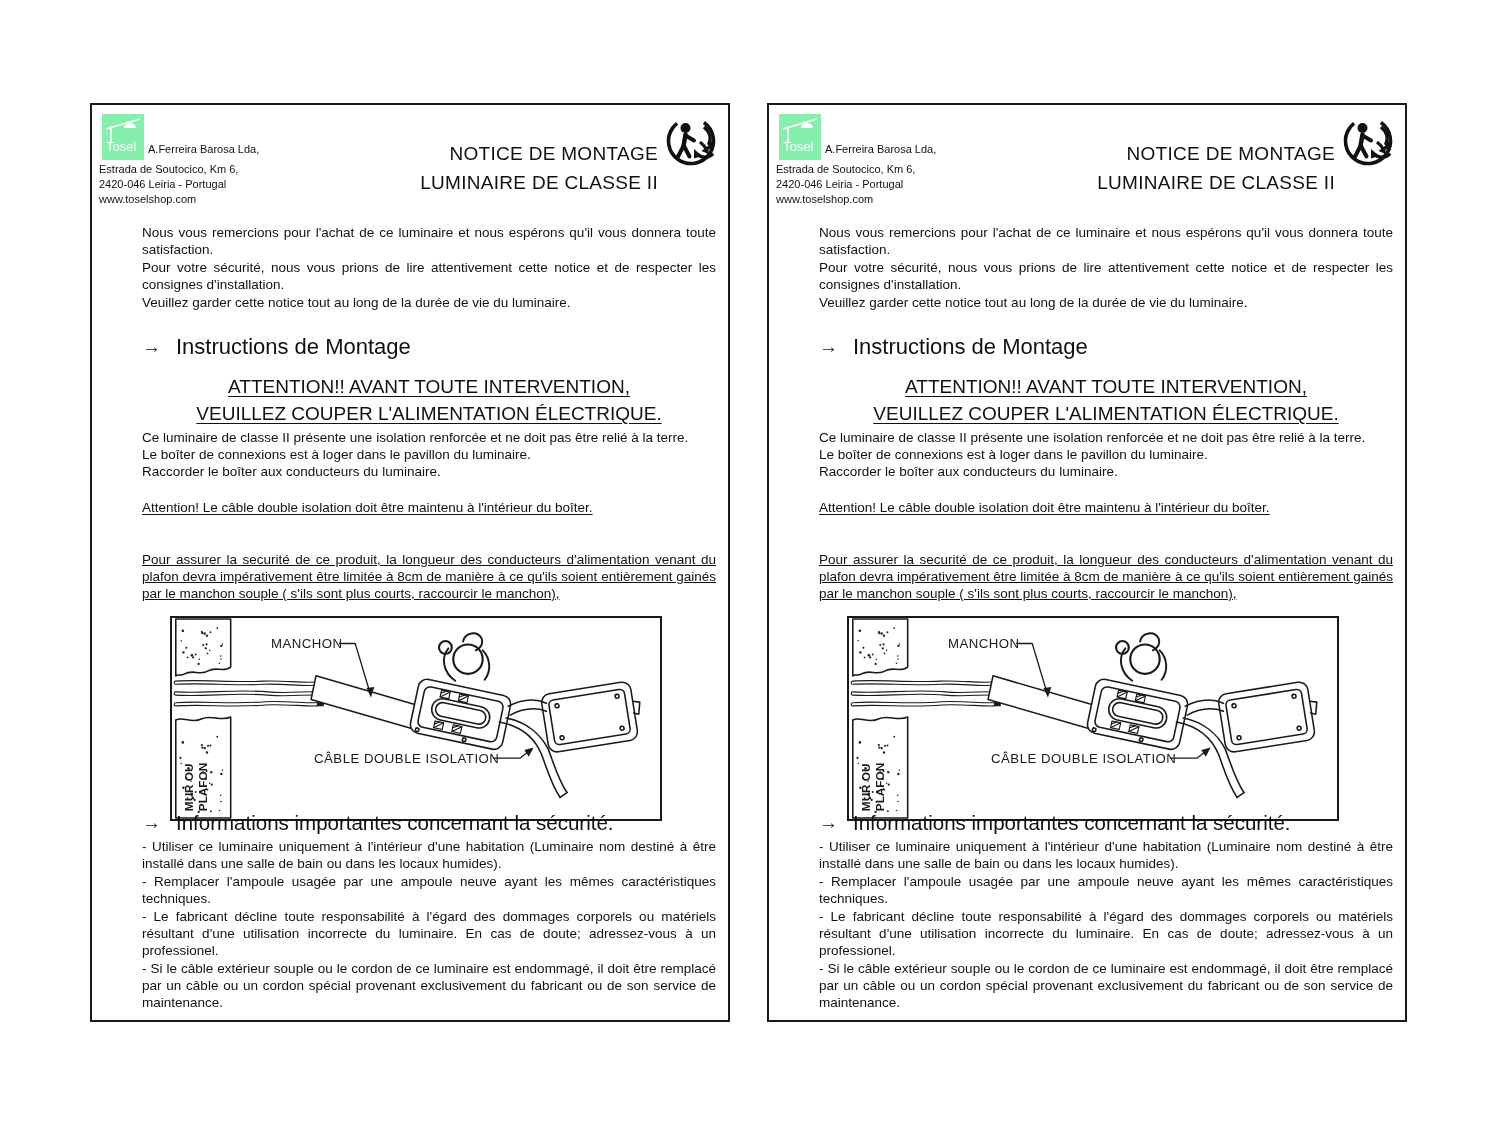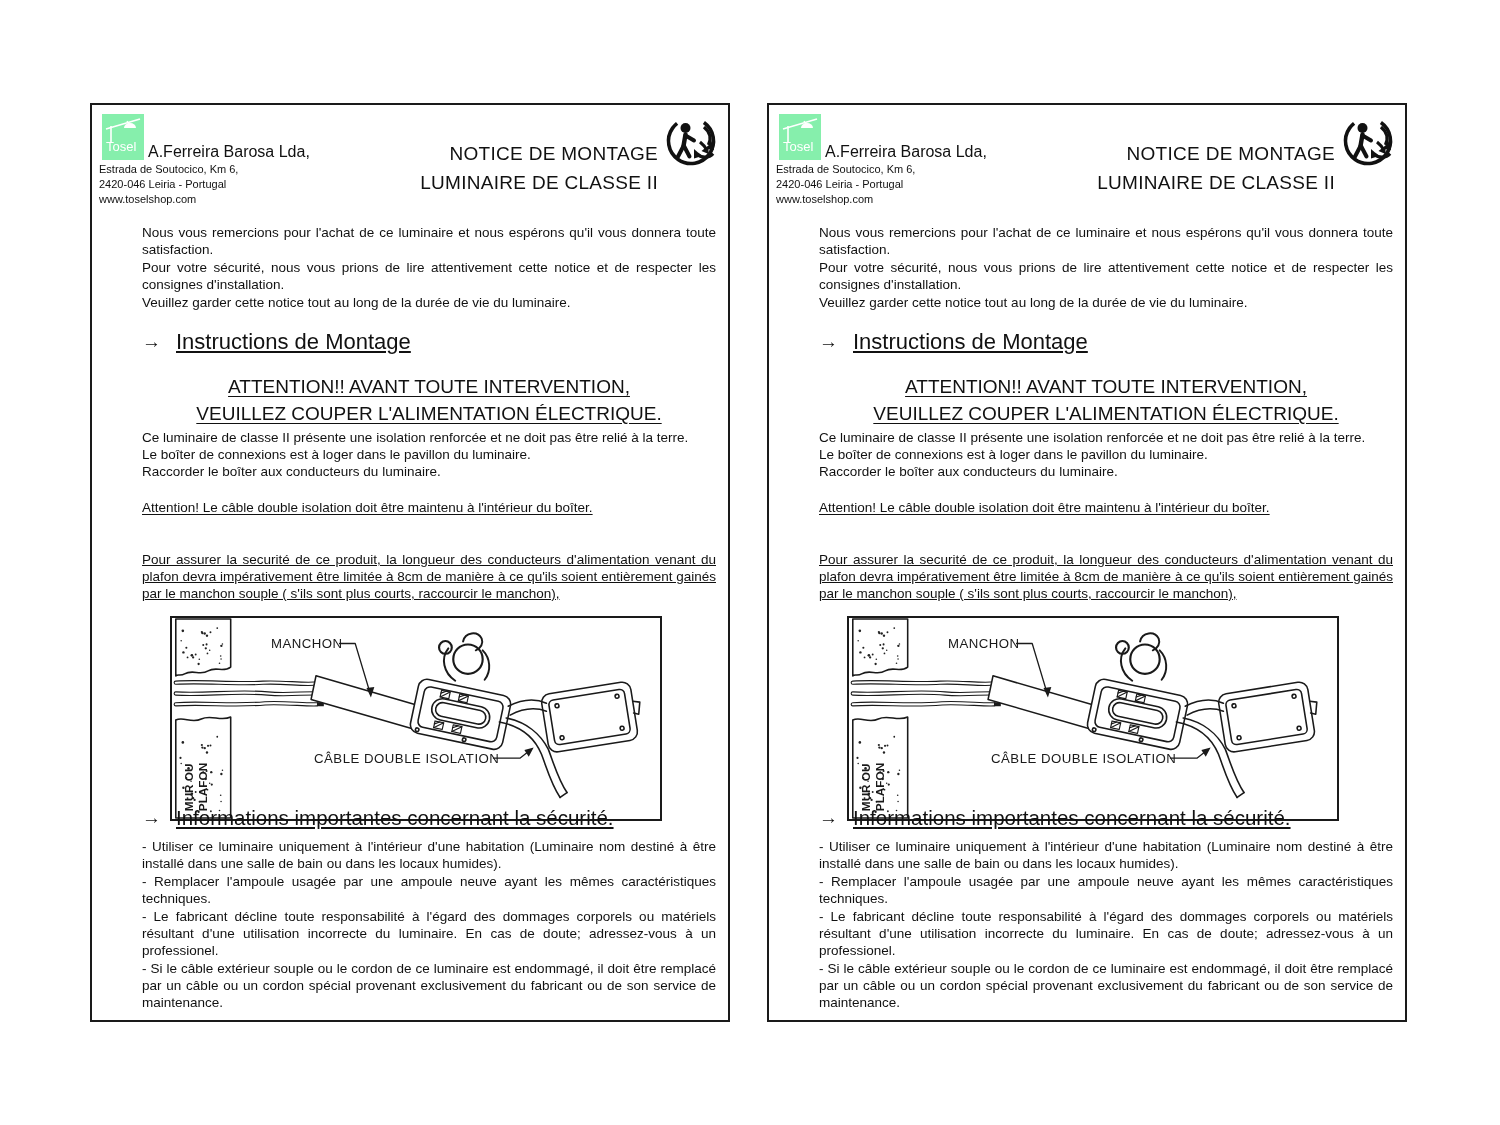--- a/index.html
+++ b/index.html
@@ -4,32 +4,32 @@
 <style>
   html,body{margin:0;padding:0;background:#fff;}
   body{width:1500px;height:1125px;position:relative;
        font-family:"Liberation Sans",sans-serif;color:#111;}
   .page{position:absolute;top:103px;left:90px;width:636px;height:915px;
         border:2px solid #1a1a1a;background:#fff;}
   .page-right{left:767px;}
 
   
   .logo-square{position:absolute;left:10px;top:9px;width:42px;height:46px;background:#86efac;}
-  .company{position:absolute;left:56px;top:38px;font-size:16px;white-space:nowrap;}
+  .company{position:absolute;left:56px;top:38px;font-size:11px;white-space:nowrap;}
   .addr{position:absolute;left:7px;top:57px;font-size:11px;line-height:15px;white-space:nowrap;}
   .titles{position:absolute;left:110px;right:70px;top:34px;text-align:right;
           font-size:19px;line-height:29px;letter-spacing:.3px;white-space:nowrap;}
   .triman{position:absolute;left:572px;top:8px;width:56px;height:56px;}
 
   
   .tb{position:absolute;left:50px;width:574px;font-size:13.5px;line-height:17px;}
   .just{text-align:justify;}
   .tb p{margin:0 0 1px 0;}
   .intro{top:119px;}
-  .h1{position:absolute;left:50px;width:574px;font-size:22px;line-height:26px;white-space:nowrap;text-decoration:underline;}
+  .h1{position:absolute;left:50px;width:574px;font-size:22px;line-height:36px;white-space:nowrap;}
   .h1 .arr{display:inline-block;font-size:19px;margin-right:15px;transform:translateY(-1px);}
   .h-montage{top:224px;}
   .warning{position:absolute;left:50px;width:574px;top:268px;text-align:center;
            font-size:19px;line-height:27px;}
   .warning div{text-decoration:underline;text-underline-offset:3px;}
   .p-class{top:324px;}
   .p-attn{top:394px;text-decoration:underline;text-underline-offset:2px;}
   .p-gaine{top:446px;text-decoration:underline;}
   .figure{position:absolute;left:78px;top:485px;width:492px;height:205px;
           border:2px solid #1a1a1a;box-sizing:border-box;margin-top:26px;}

